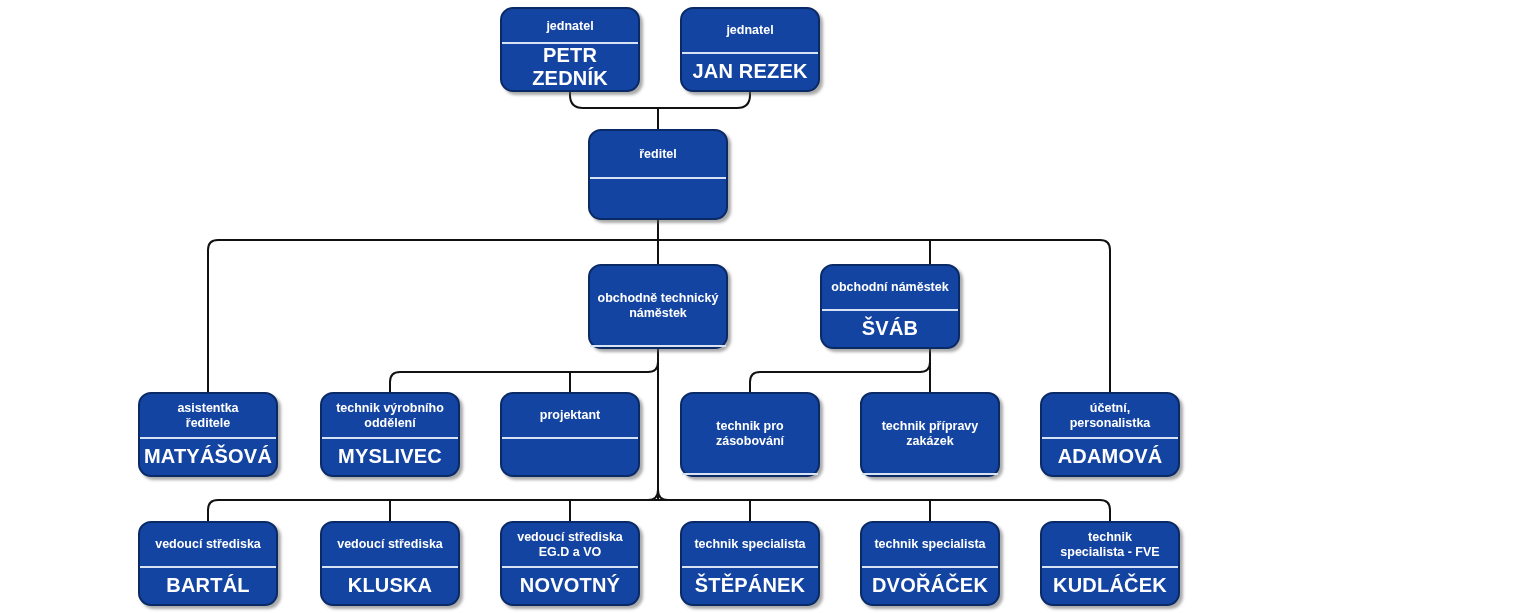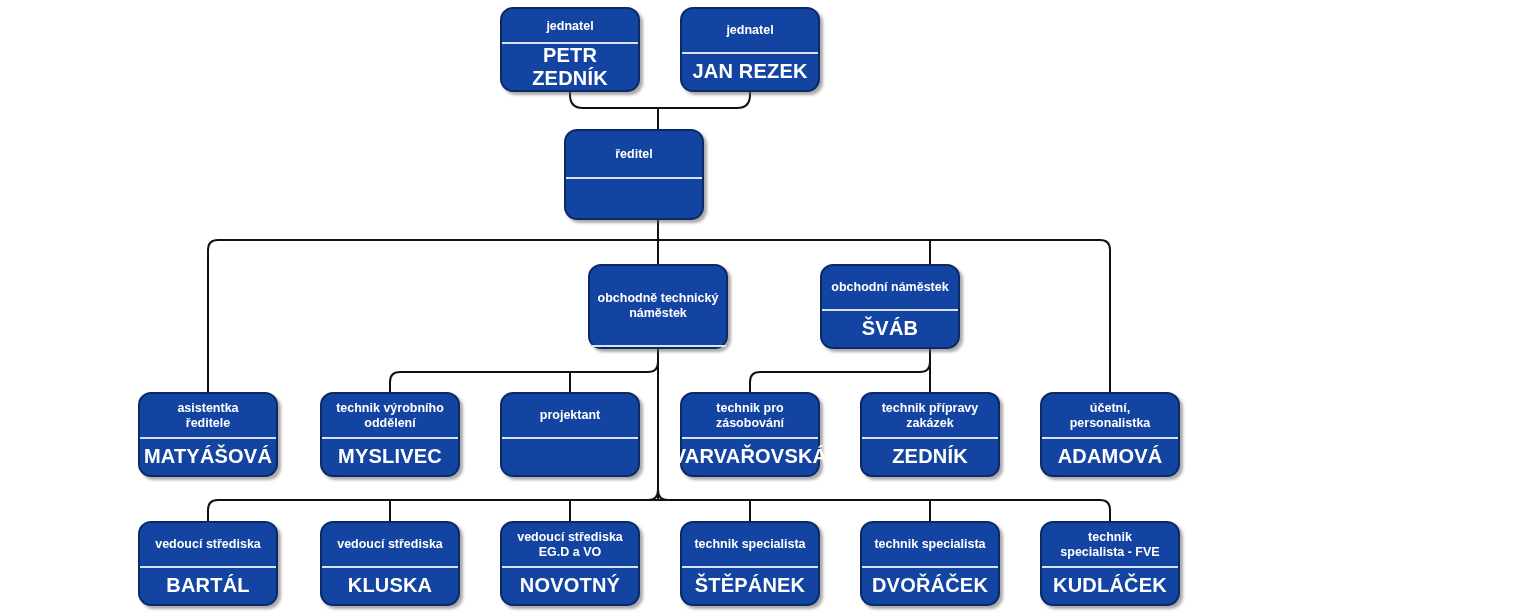--- a/index.html
+++ b/index.html
@@ -96,21 +96,21 @@
     <div class="node-title">jednatel</div>
     <div class="node-divider"></div>
     <div class="node-name">PETR ZEDNÍK</div>
   </div>
   <div class="node" style="left:680px; top:7px;">
     <div class="node-title">jednatel</div>
     <div class="node-divider"></div>
     <div class="node-name">JAN REZEK</div>
   </div>
 
-  <div class="node" style="left:564px; top:129px; height:91px;">
+  <div class="node" style="left:588px; top:129px; height:91px;">
     <div class="node-title">ředitel</div>
     <div class="node-divider"></div>
     <div class="node-name"></div>
   </div>
 
   <div class="node" style="left:588px; top:264px;">
     <div class="node-title">obchodně technický
 náměstek</div>
     <div class="node-divider"></div>
   </div>
@@ -134,27 +134,25 @@
   </div>
   <div class="node" style="left:500px; top:392px;">
     <div class="node-title">projektant</div>
     <div class="node-divider"></div>
     <div class="node-name"></div>
   </div>
   <div class="node" style="left:680px; top:392px;">
     <div class="node-title">technik pro
 zásobování</div>
     <div class="node-divider"></div>
-    <div class="node-name">VARVAŘOVSKÁ</div>
   </div>
   <div class="node" style="left:860px; top:392px;border-radius:12px;">
     <div class="node-title">technik přípravy
 zakázek</div>
     <div class="node-divider"></div>
-    <div class="node-name">ZEDNÍK</div>
   </div>
   <div class="node" style="left:1040px; top:392px;">
     <div class="node-title">účetní,
 personalistka</div>
     <div class="node-divider"></div>
     <div class="node-name">ADAMOVÁ</div>
   </div>
 
   <div class="node" style="left:138px; top:521px;">
     <div class="node-title">vedoucí střediska</div>

